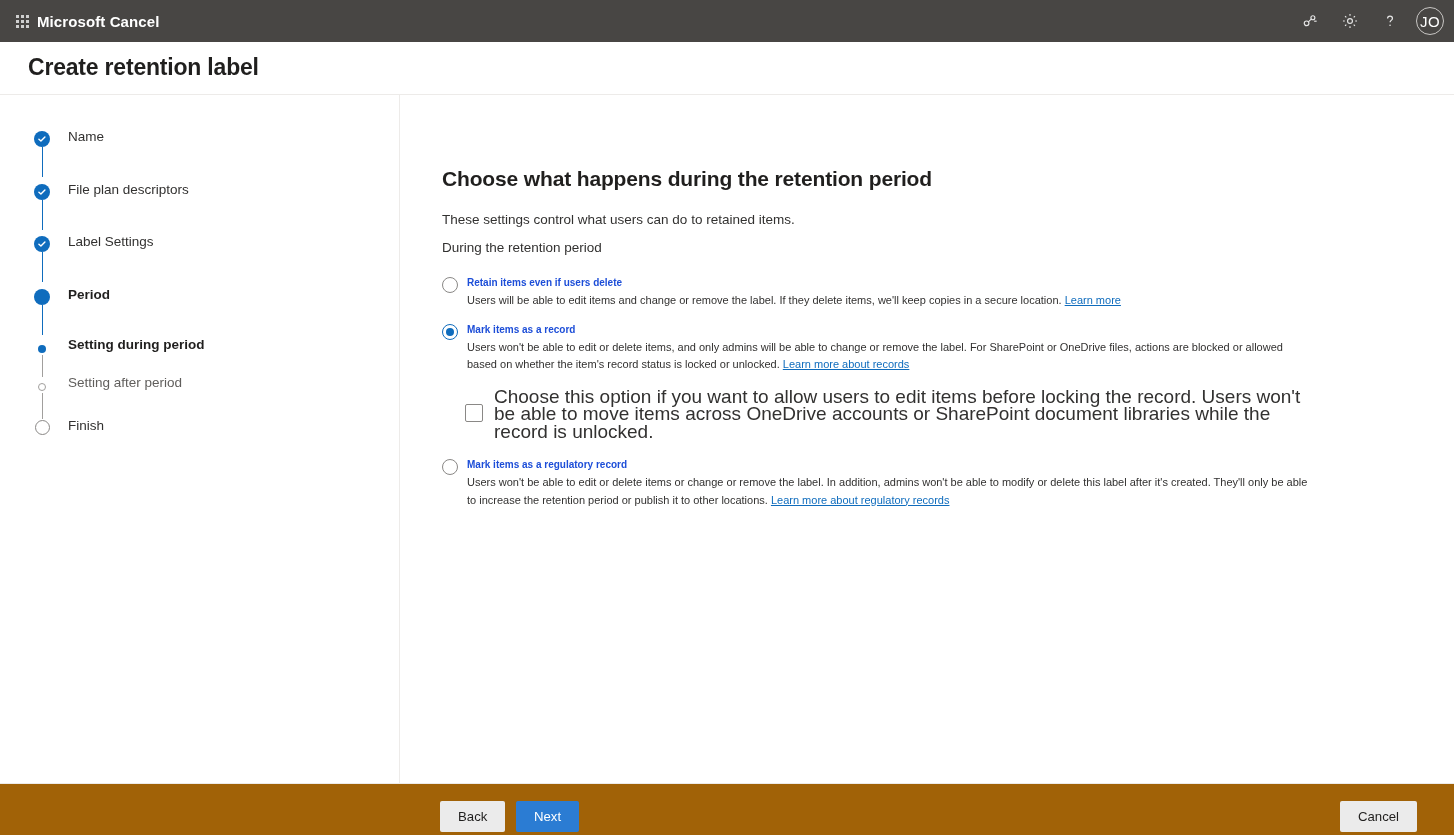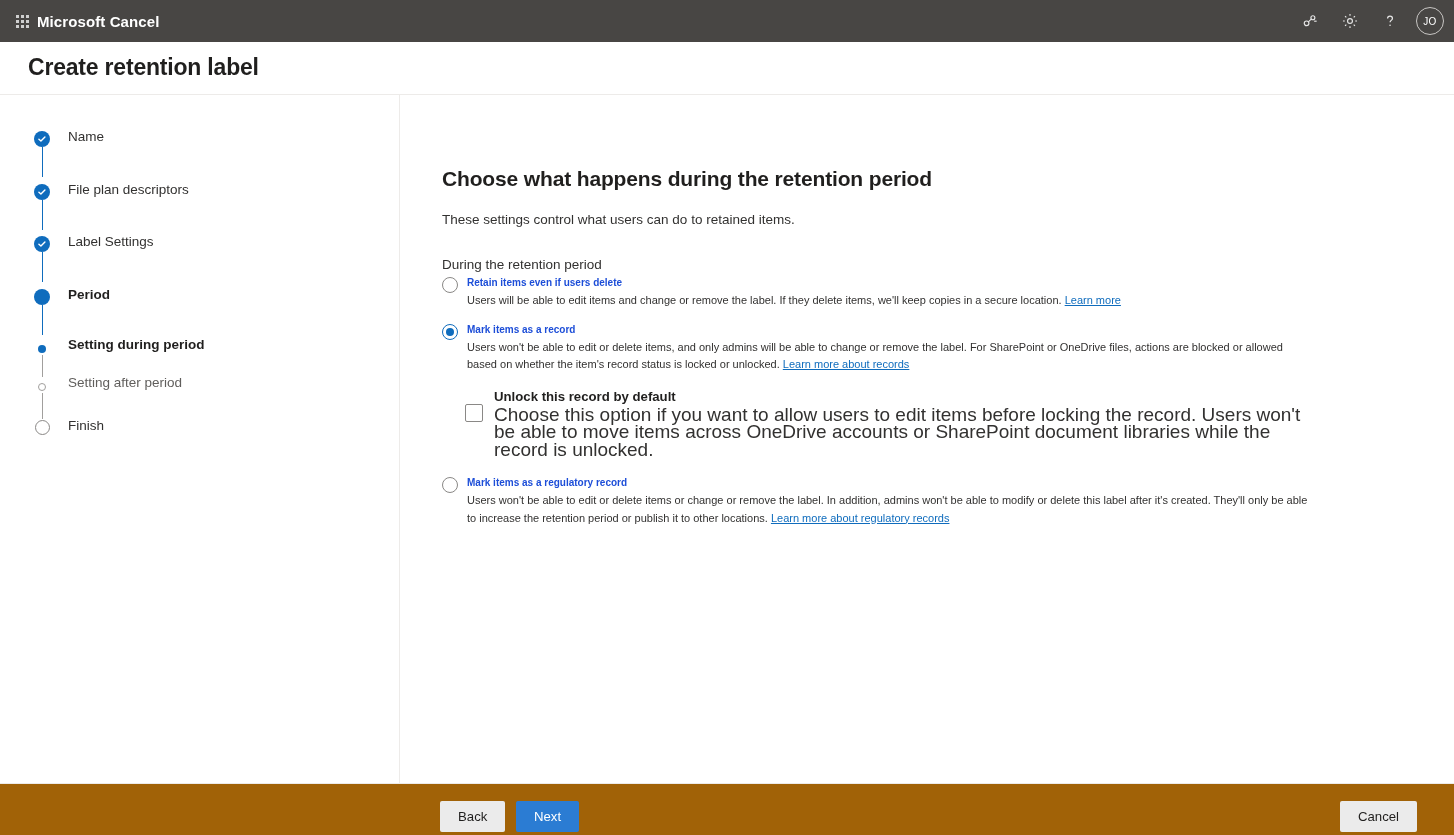--- a/index.html
+++ b/index.html
@@ -42,21 +42,21 @@
   .suite-icon {
     width: 40px; height: 42px; display: flex;
     align-items: center; justify-content: center;
     color: #e6e6e6; cursor: pointer;
   }
   .suite-icon svg { display: block; }
   .avatar {
     width: 28px; height: 28px; border-radius: 50%;
     border: 1px solid #c8c6c4; color: #ffffff;
     display: flex; align-items: center; justify-content: center;
-    font-size: 10px; letter-spacing: .3px; margin-left: 6px;
+    font-size: 15px; letter-spacing: .3px; margin-left: 6px;
     cursor: pointer; background: #484644;
   }
 
   
   .page-title {
     position: absolute; top: 54px; left: 28px;
     font-size: 23px; font-weight: bold; color: #201f1e;
     letter-spacing: -.2px;
   }
 
@@ -138,21 +138,21 @@
   .c-head {
     position: absolute; top: 72px; left: 42px;
     font-size: 21px; font-weight: bold; color: #201f1e;
     letter-spacing: -.15px;
   }
   .c-sub {
     position: absolute; top: 117px; left: 42px;
     font-size: 13.5px; color: #323130;
   }
   .c-group-label {
-    position: absolute; top: 162px; left: 42px;
+    position: absolute; top: 145px; left: 42px;
     font-size: 13.5px; color: #323130;
   }
 
   .options { position: absolute; top: 179px; left: 42px; width: 900px; }
 
   .opt { position: relative; padding-left: 25px; margin-bottom: 11px; }
   .radio {
     position: absolute; left: 0; top: 3px;
     width: 16px; height: 16px; border-radius: 50%;
     border: 1.3px solid #8a8886; background: #ffffff;
@@ -358,21 +358,20 @@
       <span class="radio checked"></span>
       <div class="opt-title">Mark items as a record</div>
       <div class="opt-desc">
         <span>Users won't be able to edit or delete items, and only admins will be able to change or remove the label. For SharePoint or OneDrive files, actions are blocked or allowed based on whether the item's record status is locked or unlocked.</span>
         <a class="lnk">Learn more about records</a>
       </div>
     </div>
 
     <div class="sub-opt">
       <span class="checkbox"></span>
-      <div class="sub-title">Unlock this record by default</div>
       <div class="sub-desc">Choose this option if you want to allow users to edit items before locking the record. Users won't be able to move items across OneDrive accounts or SharePoint document libraries while the record is unlocked.</div>
     </div>
 
     <div class="opt">
       <span class="radio"></span>
       <div class="opt-title">Mark items as a regulatory record</div>
       <div class="opt-desc">
         <span>Users won't be able to edit or delete items or change or remove the label. In addition, admins won't be able to modify or delete this label after it's created. They'll only be able to increase the retention period or publish it to other locations.</span>
         <a class="lnk">Learn more about regulatory records</a>
       </div>

